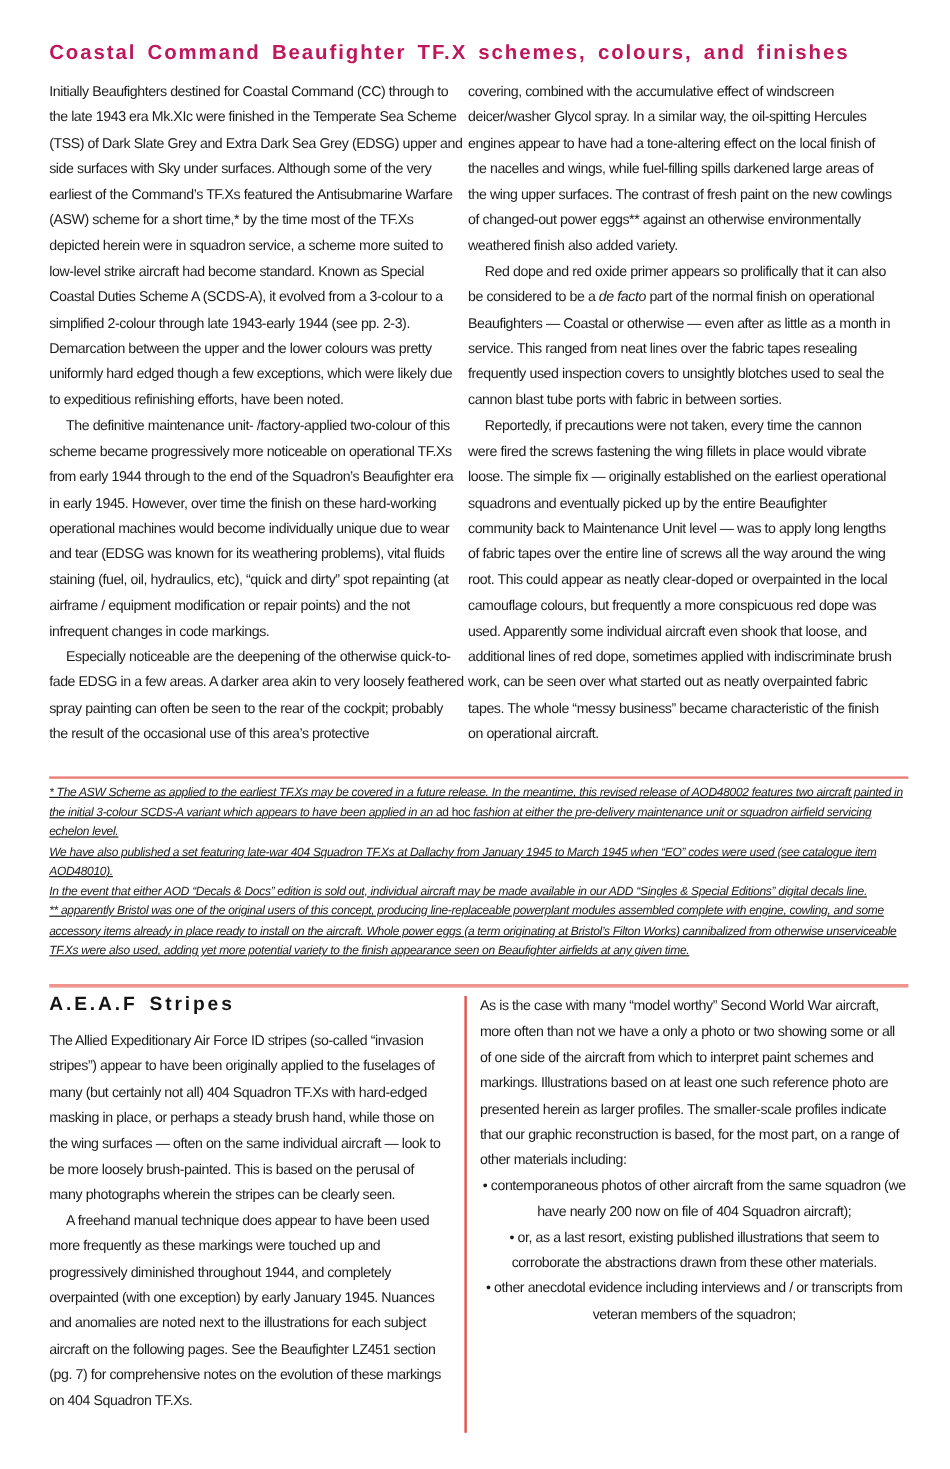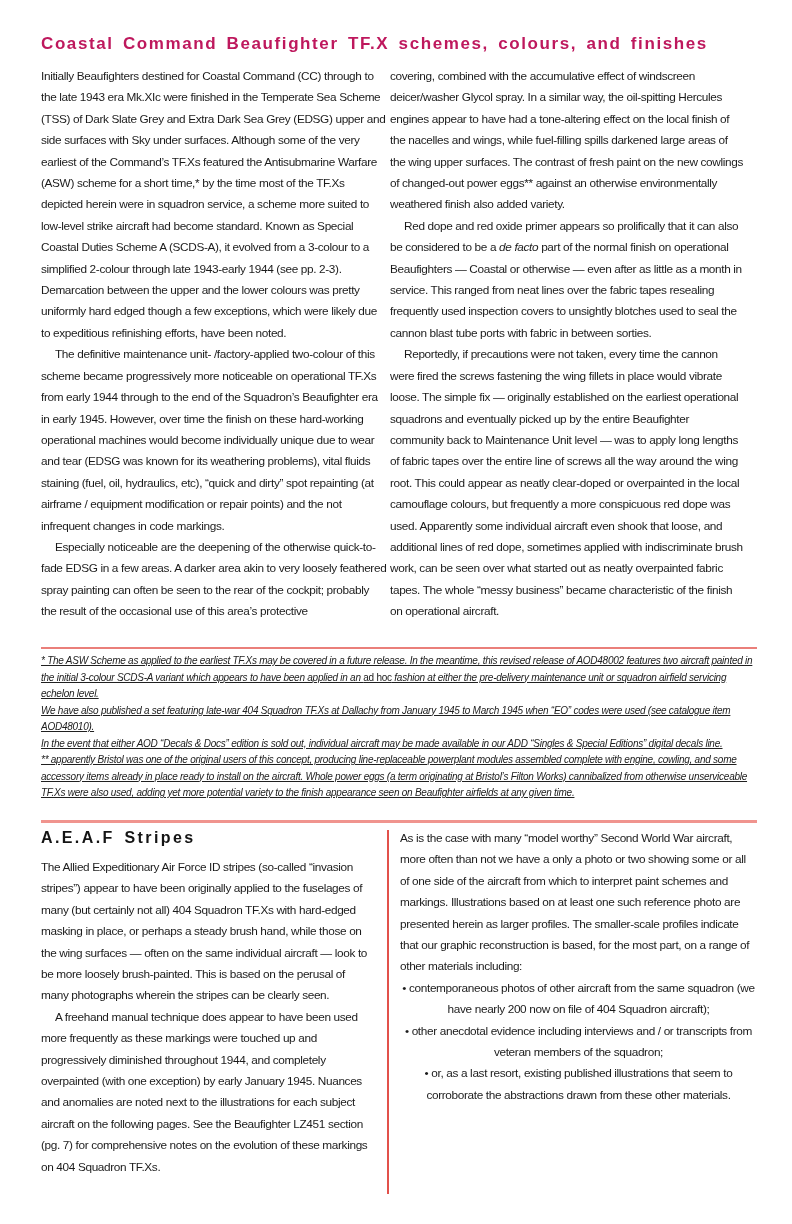--- a/index.html
+++ b/index.html
@@ -82,18 +82,18 @@
   <div class="bottom">
     <div class="bcol-l">
       <h2 class="heading">A.E.A.F Stripes</h2>
       <p class="body">The Allied Expeditionary Air Force ID stripes (so-called “invasion stripes”) appear to have been originally applied to the fuselages of many (but certainly not all) 404 Squadron TF.Xs with hard-edged masking in place, or perhaps a steady brush hand, while those on the wing surfaces — often on the same individual aircraft — look to be more loosely brush-painted. This is based on the perusal of many photographs wherein the stripes can be clearly seen.</p>
       <p class="body indent">A freehand manual technique does appear to have been used more frequently as these markings were touched up and progressively diminished throughout 1944, and completely overpainted (with one exception) by early January 1945. Nuances and anomalies are noted next to the illustrations for each subject aircraft on the following pages. See the Beaufighter LZ451 section (pg. 7) for comprehensive notes on the evolution of these markings on 404 Squadron TF.Xs.</p>
     </div>
     <div class="vdivider"></div>
     <div class="bcol-r">
       <p class="body">As is the case with many “model worthy” Second World War aircraft, more often than not we have a only a photo or two showing some or all of one side of the aircraft from which to interpret paint schemes and markings. Illustrations based on at least one such reference photo are presented herein as larger profiles. The smaller-scale profiles indicate that our graphic reconstruction is based, for the most part, on a range of other materials including:</p>
       <p class="body bullet">• contemporaneous photos of other aircraft from the same squadron (we have nearly 200 now on file of 404 Squadron aircraft);</p>
+      <p class="body bullet">• or, as a last resort, existing published illustrations that seem to corroborate the abstractions drawn from these other materials.</p>
       <p class="body bullet">• other anecdotal evidence including interviews and / or transcripts from veteran members of the squadron;</p>
-      <p class="body bullet">• or, as a last resort, existing published illustrations that seem to corroborate the abstractions drawn from these other materials.</p>
     </div>
   </div>
 
 </div>
 
 </body></html>

